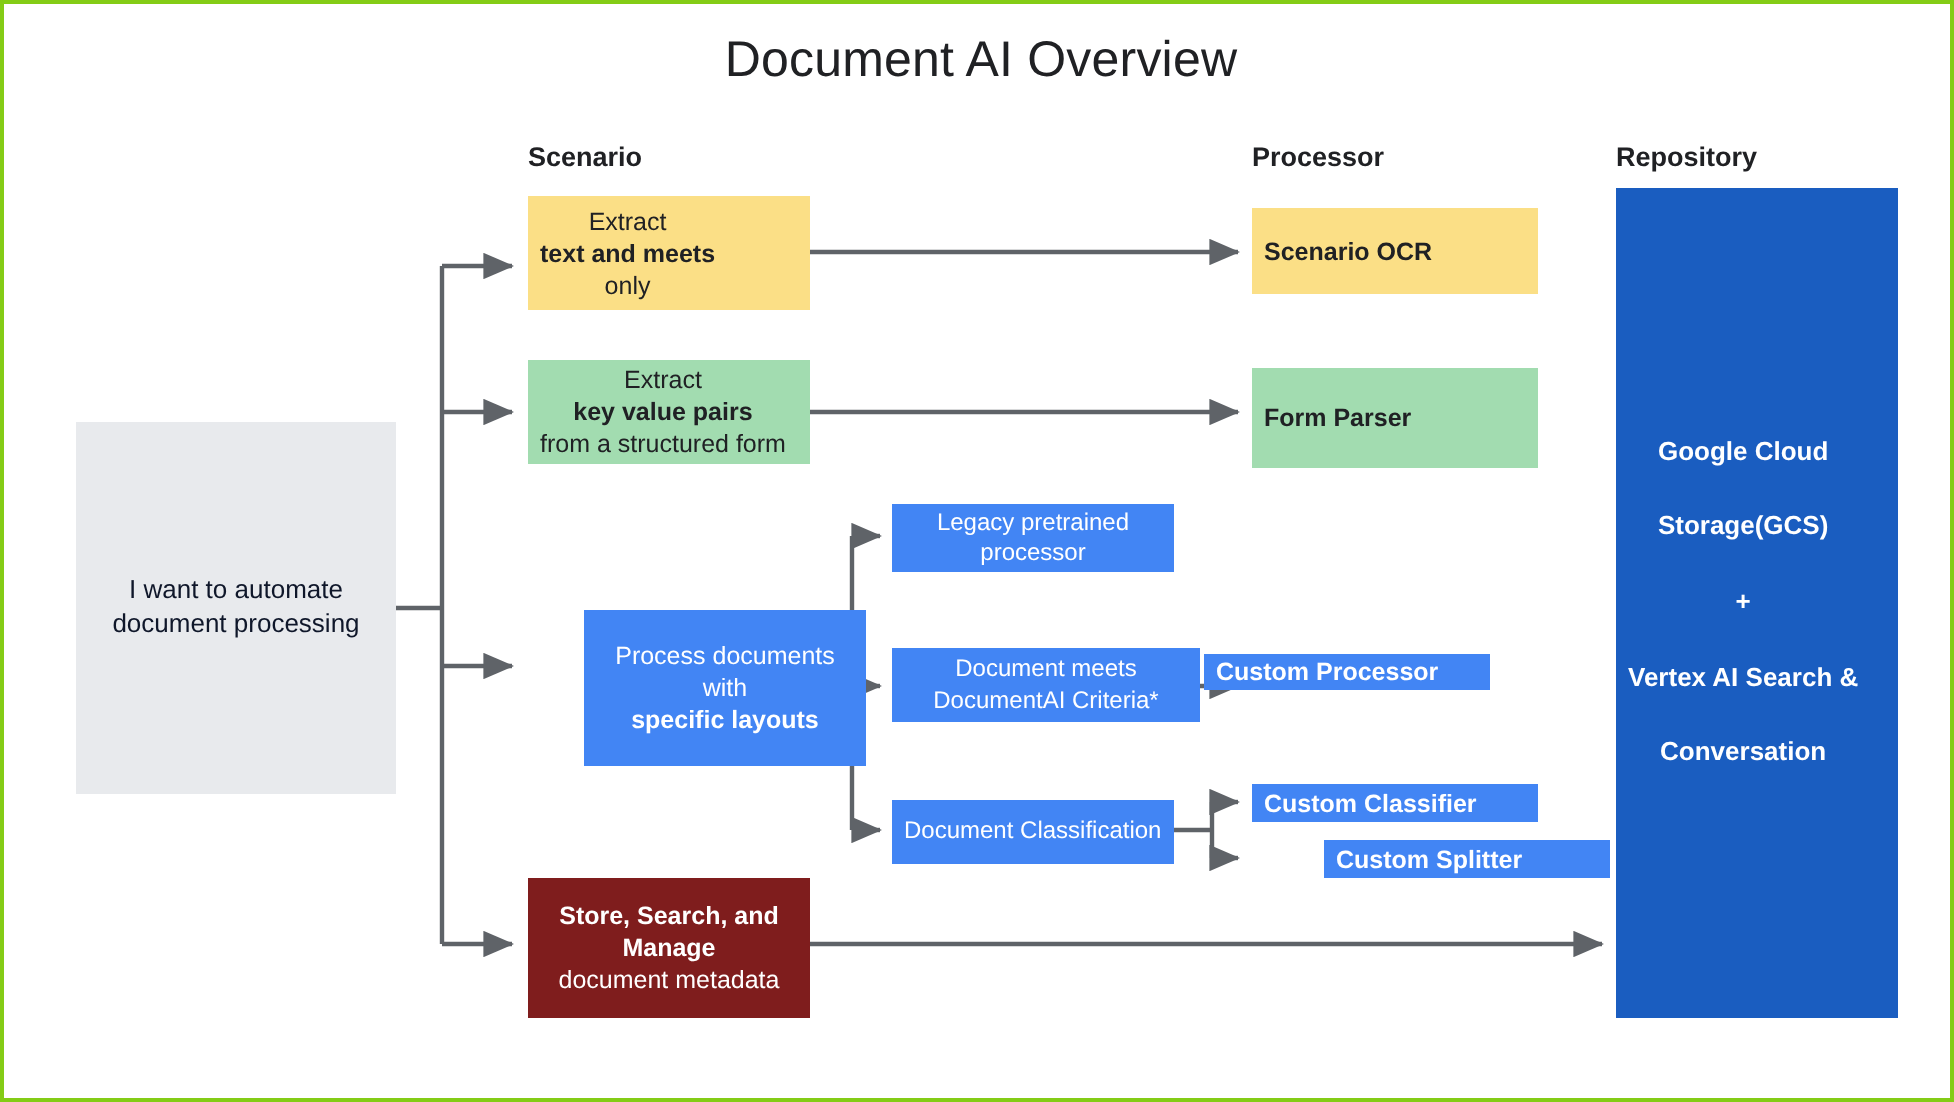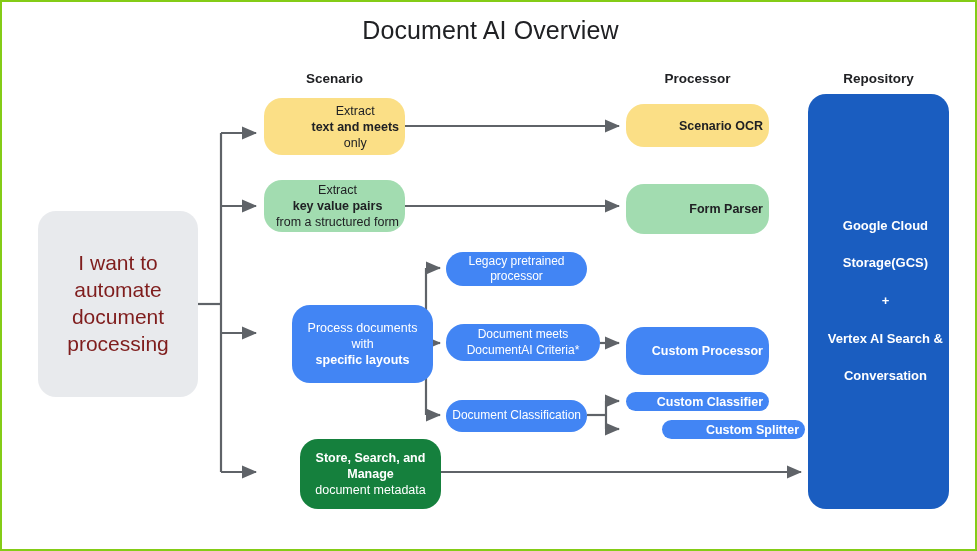--- a/index.html
+++ b/index.html
@@ -21,50 +21,49 @@
   #svg-layer {
     position: absolute; left: 0; top: 0;
     width: 977px; height: 551px;
     pointer-events: none;
   }
   .node {
     position: absolute;
     box-sizing: border-box;
     display: flex;
     align-items: center;
-    justify-content: flex-end;
+    justify-content: flex-start;
     text-align: center;
     line-height: 1.28;
     padding: 2px 6px;
-    border-radius: 18px;
   }
   .node span { display: block; }
   .title {
     position: absolute;
     text-align: center;
     color: #202124;
     font-size: 25px;
     font-weight: 500;
     letter-spacing: 0.1px;
     white-space: nowrap;
   }
   .col-header {
     position: absolute;
-    text-align: center;
+    text-align: left;
     color: #202124;
     font-size: 13.5px;
     font-weight: bold;
     white-space: nowrap;
   }
   
-  .n-gray   { background: #e8eaed; color: #7f1d1d; font-size: 21px; font-weight: 400; }
+  .n-gray   { background: #e8eaed; color: #0f172a; font-size: 13px; font-weight: 400; }
   .n-yellow { background: #fbdf86; color: #202124; }
   .n-green  { background: #a2dcb0; color: #202124; }
   .n-blue   { background: #4285f4; color: #ffffff; }
-  .n-darkblue { background: #15803d; color: #ffffff; margin-left: 36px; }
+  .n-darkblue { background: #7f1d1d; color: #ffffff; }
   .n-repo   { background: #1a5dc0; color: #ffffff; }
 
   .sc-text  { font-size: 12.5px; font-weight: 400; }
   .sc-text b { font-weight: bold; }
   .proc-text { font-size: 12.5px; font-weight: bold; }
   .light-text { font-size: 12px; font-weight: 400; }
   .repo-text { font-size: 13px; font-weight: bold; line-height: 1.45; }
 </style>
 </head>
 <body>
@@ -146,21 +145,21 @@
   </div>
 
   <div class="node n-yellow" style="left:624px; top:102px; width:143px; height:43px;">
     <span class="proc-text">Scenario OCR</span>
   </div>
 
   <div class="node n-green" style="left:624px; top:182px; width:143px; height:50px;">
     <span class="proc-text">Form Parser</span>
   </div>
 
-  <div class="node n-blue" style="left:624px; top:325px; width:143px; height:48px;">
+  <div class="node n-blue" style="left:600px; top:325px; width:143px; height:18px;">
     <span class="proc-text">Custom Processor</span>
   </div>
 
   <div class="node n-blue" style="left:624px; top:390px; width:143px; height:19px;">
     <span class="proc-text">Custom Classifier</span>
   </div>
 
   <div class="node n-blue" style="left:624px; top:418px; width:143px; height:19px;margin-left:36px;">
     <span class="proc-text">Custom Splitter</span>
   </div>

